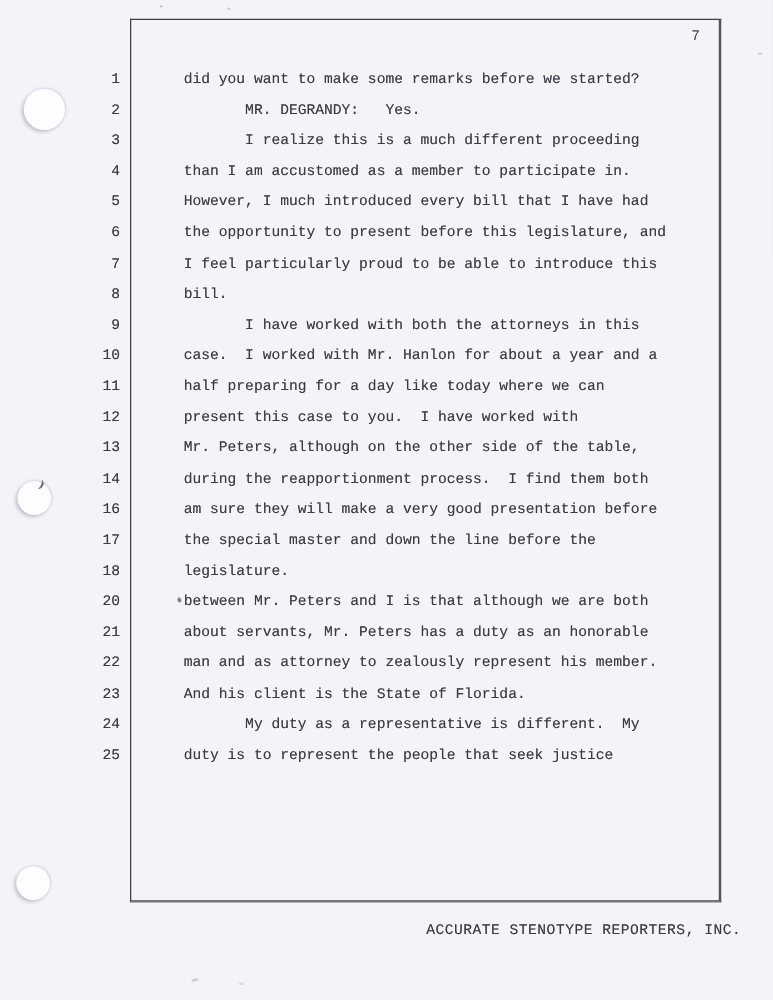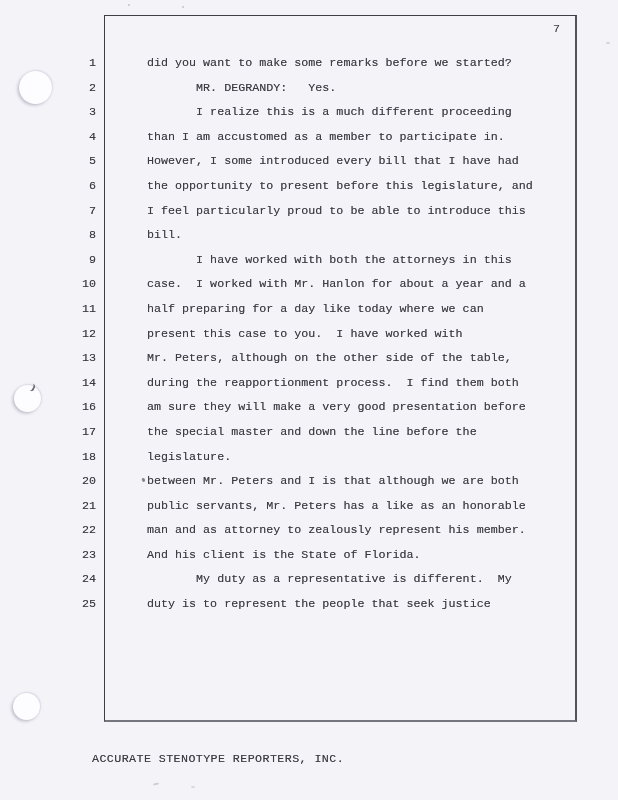--- a/index.html
+++ b/index.html
@@ -52,27 +52,26 @@
     text-align:right;
     white-space:pre;
   }
   .ltxt{
     display:inline-block;
     padding-left:51px;
     white-space:pre;
   }
   .footer{
     position:absolute;
-    left:92px;top:737px;
+    left:120px;top:737px;
     width:473px;
-    text-align:left;
+    text-align:right;
     font-size:11.7px;
     letter-spacing:0.4px;
     text-shadow:0 0 0.5px rgba(62,60,72,0.55);
-    margin-top:15px;
   }
   
   .punch{
     position:absolute;
     border-radius:50%;
     background:#fdfdff;
     box-shadow:-1.5px 1.5px 3px rgba(110,110,135,0.38), 1px -1px 1.5px rgba(200,200,215,0.5);
   }
   .punch.p1{left:19px;top:71px;width:33px;height:33px;}
   .punch.p2{left:14px;top:385px;width:27px;height:27px;}
@@ -119,35 +118,35 @@
 
   <div class="box">
     <span class="pageno">7</span>
   </div>
 
   <div class="lines" id="lines">
       <div class="row"><span class="lnum">1</span><span class="ltxt">did you want to make some remarks before we started?</span></div>
       <div class="row"><span class="lnum">2</span><span class="ltxt">       MR. DEGRANDY:   Yes.</span></div>
       <div class="row"><span class="lnum">3</span><span class="ltxt">       I realize this is a much different proceeding</span></div>
       <div class="row"><span class="lnum">4</span><span class="ltxt">than I am accustomed as a member to participate in.</span></div>
-      <div class="row"><span class="lnum">5</span><span class="ltxt">However, I some introduced every bill that I have had</span></div>
+      <div class="row"><span class="lnum">5</span><span class="ltxt">However, I much introduced every bill that I have had</span></div>
       <div class="row"><span class="lnum">6</span><span class="ltxt">the opportunity to present before this legislature, and</span></div>
       <div class="row"><span class="lnum">7</span><span class="ltxt">I feel particularly proud to be able to introduce this</span></div>
       <div class="row"><span class="lnum">8</span><span class="ltxt">bill.</span></div>
       <div class="row"><span class="lnum">9</span><span class="ltxt">       I have worked with both the attorneys in this</span></div>
       <div class="row"><span class="lnum">10</span><span class="ltxt">case.  I worked with Mr. Hanlon for about a year and a</span></div>
       <div class="row"><span class="lnum">11</span><span class="ltxt">half preparing for a day like today where we can</span></div>
       <div class="row"><span class="lnum">12</span><span class="ltxt">present this case to you.  I have worked with</span></div>
       <div class="row"><span class="lnum">13</span><span class="ltxt">Mr. Peters, although on the other side of the table,</span></div>
       <div class="row"><span class="lnum">14</span><span class="ltxt">during the reapportionment process.  I find them both</span></div>
       <div class="row"><span class="lnum">16</span><span class="ltxt">am sure they will make a very good presentation before</span></div>
       <div class="row"><span class="lnum">17</span><span class="ltxt">the special master and down the line before the</span></div>
       <div class="row"><span class="lnum">18</span><span class="ltxt">legislature.</span></div>
       <div class="row"><span class="lnum">20</span><span class="ltxt">between Mr. Peters and I is that although we are both</span></div>
-      <div class="row"><span class="lnum">21</span><span class="ltxt">public servants, Mr. Peters has a like as an honorable</span></div>
+      <div class="row"><span class="lnum">21</span><span class="ltxt">about servants, Mr. Peters has a duty as an honorable</span></div>
       <div class="row"><span class="lnum">22</span><span class="ltxt">man and as attorney to zealously represent his member.</span></div>
       <div class="row"><span class="lnum">23</span><span class="ltxt">And his client is the State of Florida.</span></div>
       <div class="row"><span class="lnum">24</span><span class="ltxt">       My duty as a representative is different.  My</span></div>
       <div class="row"><span class="lnum">25</span><span class="ltxt">duty is to represent the people that seek justice</span></div>
     </div>
 
   <div class="footer">ACCURATE STENOTYPE REPORTERS, INC.</div>
 </div>
 
 </body></html>

